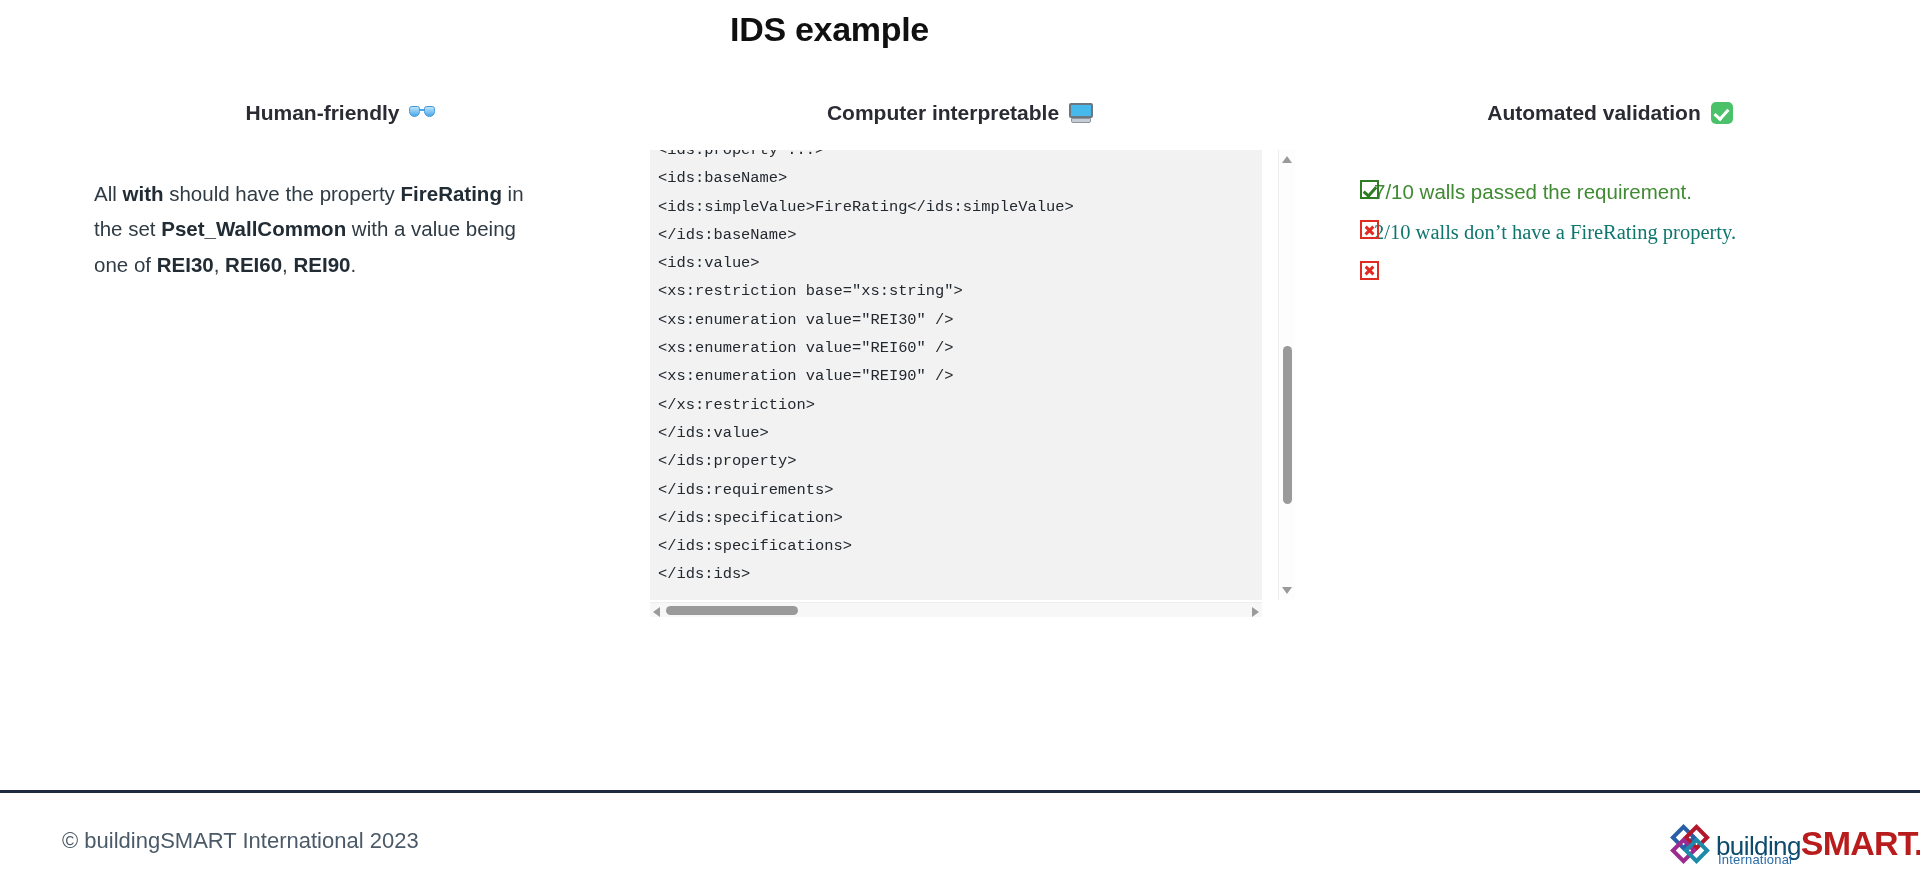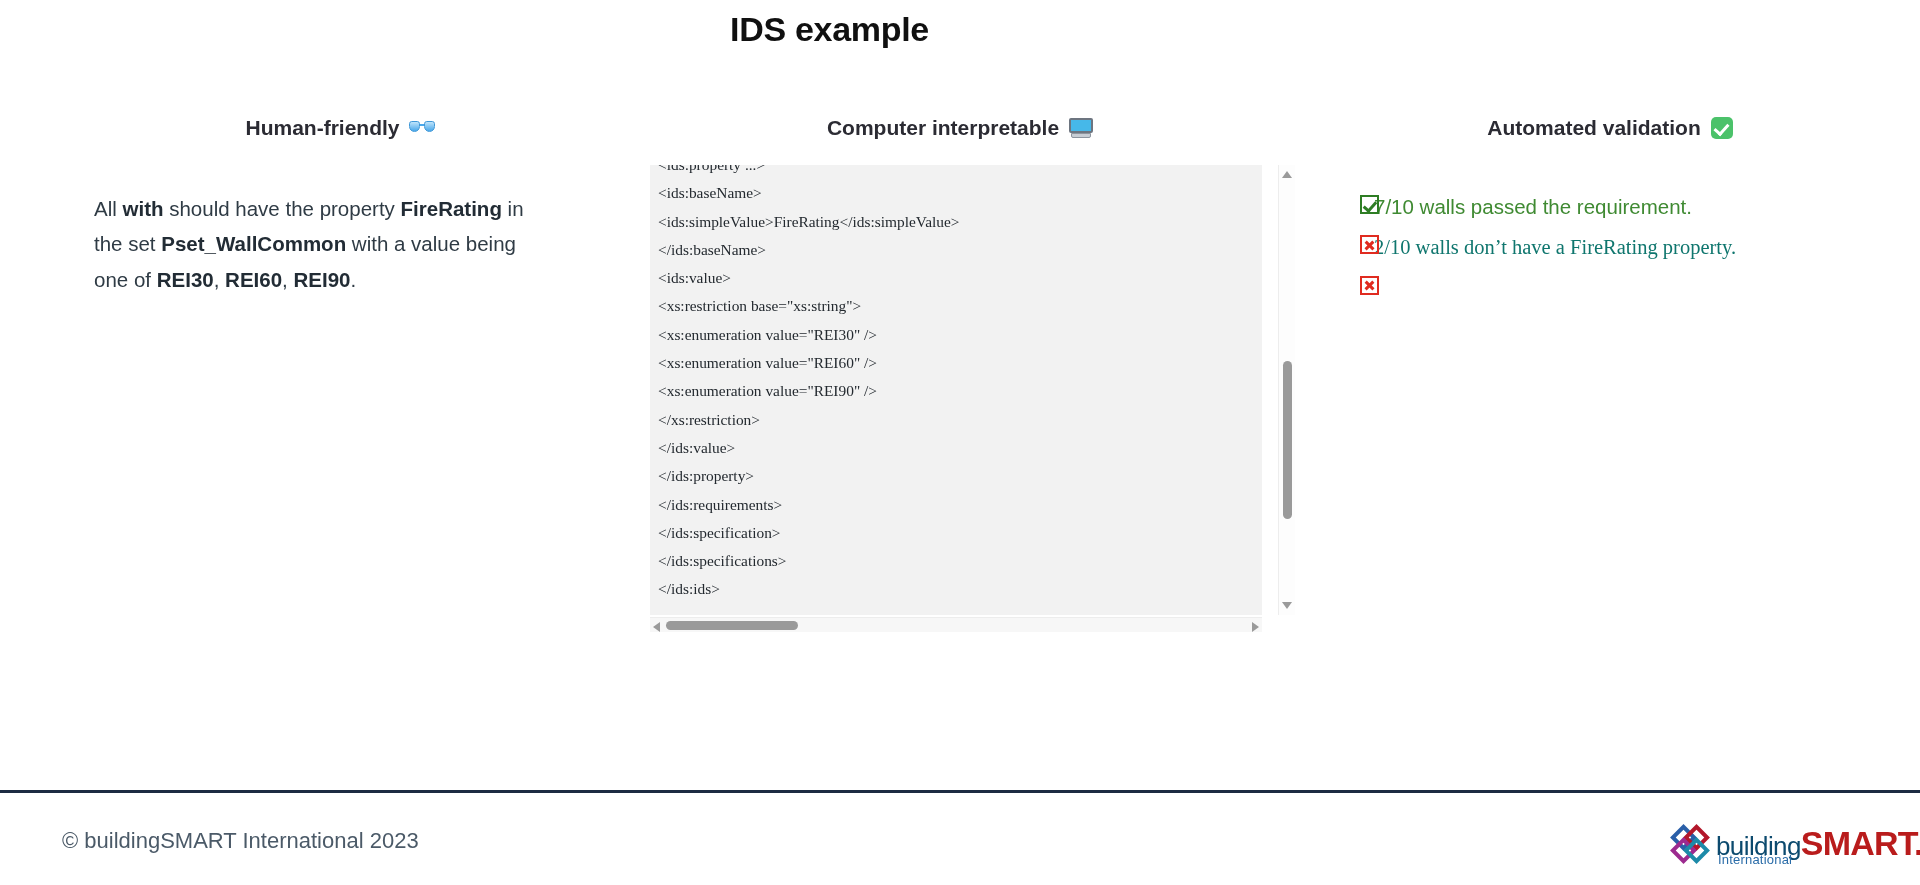--- a/index.html
+++ b/index.html
@@ -29,21 +29,20 @@
     letter-spacing: -0.3px;
   }
 
   
   .columns {
     position: absolute;
     top: 98px;
     left: 0;
     width: 1624px;
     height: 560px;
-    margin-top: 15px;
   }
   .col {
     position: absolute;
     top: 0;
   }
   .col-left   { left: 60px;   width: 560px; }
   .col-mid    { left: 640px;  width: 640px; }
   .col-right  { left: 1340px; width: 540px; }
 
   .col-head {
@@ -156,21 +155,21 @@
     height: 450px;
     background: #f2f2f2;
     overflow: hidden;
     box-sizing: border-box;
   }
   .code-inner {
     position: absolute;
     left: 8px;
     top: -14px;
     white-space: pre;
-    font-family: Liberation Serif, serif;
+    font-family: Liberation Mono, monospace;
     font-size: 15.4px;
     line-height: 28.3px;
     color: #23292f;
   }
   .code-inner .ln { display: block; }
 
   
   .vsb {
     position: absolute;
     left: 628px; top: 0;

